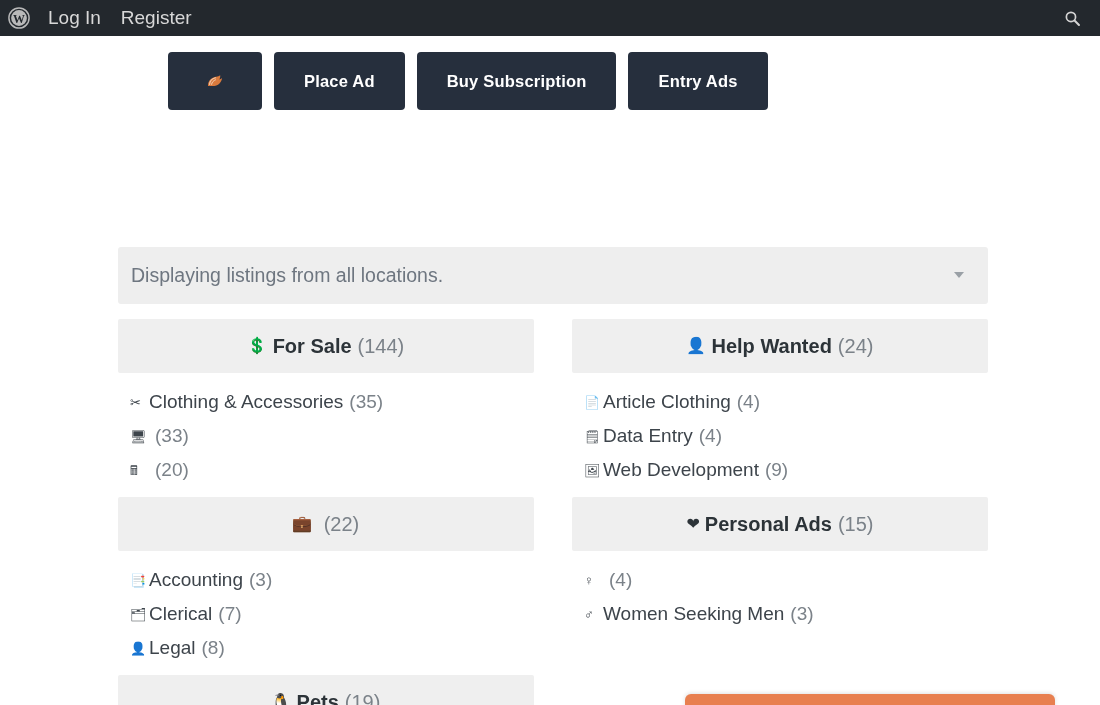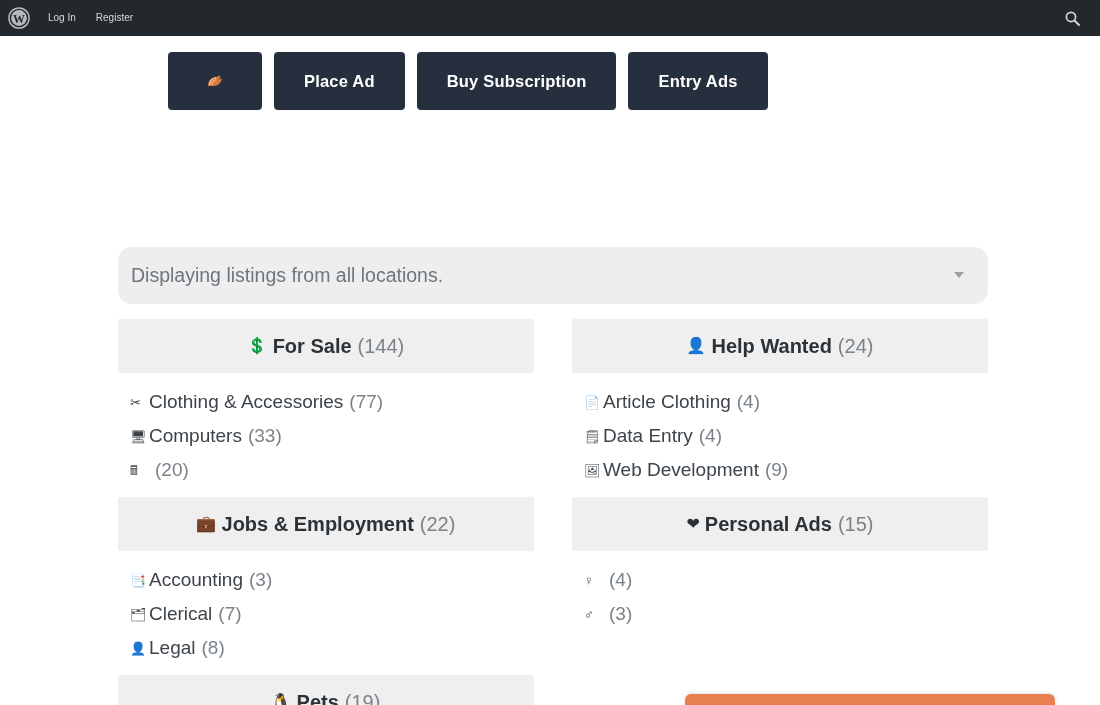--- a/index.html
+++ b/index.html
@@ -24,21 +24,21 @@
   #wp-adminbar .wp-logo {
     width: 38px; height: 36px;
     display: flex; align-items: center; justify-content: center;
   }
   #wp-adminbar .wp-logo svg { display: block; }
   #wp-adminbar .ab-item {
     padding: 0 10px;
     height: 36px;
     line-height: 36px;
     color: #d8d8d8;
-    font-size: 10px;
+    font-size: 19px;
     white-space: nowrap;
     cursor: pointer;
   }
   #wp-adminbar .ab-search {
     position: absolute;
     right: 10px; top: 0;
     width: 36px; height: 36px;
     display: flex; align-items: center; justify-content: center;
     cursor: pointer;
   }
@@ -79,21 +79,21 @@
   }
   .nav-btn.home-btn { width: 94px; padding: 0; }
   .rss-glyph { font-size: 19px; line-height: 1; }
 
   
   #location-bar {
     position: absolute;
     left: 118px; top: 211px;
     width: 870px; height: 57px;
     background: #eeeeee;
-    border-radius: 14px;
+    border-radius: 3px;
     display: flex;
     align-items: center;
     cursor: pointer;
   }
   #location-bar .loc-text {
     padding-left: 13px;
     color: #6e7680;
     font-size: 19.5px;
     font-weight: 300;
   }
@@ -227,25 +227,24 @@
     <div class="cat-block">
       <div class="cat-header">
         <span class="cat-icon">💲</span>
         <span class="cat-name">For Sale</span>
         <span class="cat-count">(144)</span>
       </div>
       <ul class="cat-list">
         <li>
           <span class="sub-icon">✂</span>
           <span class="sub-name">Clothing &amp; Accessories</span>
-          <span class="sub-count">(77)</span>
+          <span class="sub-count">(35)</span>
         </li>
         <li>
           <span class="sub-icon">🖥</span>
-          <span class="sub-name">Computers</span>
           <span class="sub-count">(33)</span>
         </li>
         <li>
           <span class="sub-icon">🖩</span>
           <span class="sub-count">(20)</span>
         </li>
       </ul>
     </div>
 
     <div class="cat-block">
@@ -269,21 +268,20 @@
           <span class="sub-icon">🖼</span>
           <span class="sub-name">Web Development</span>
           <span class="sub-count">(9)</span>
         </li>
       </ul>
     </div>
 
     <div class="cat-block">
       <div class="cat-header">
         <span class="cat-icon">💼</span>
-        <span class="cat-name">Jobs &amp; Employment</span>
         <span class="cat-count">(22)</span>
       </div>
       <ul class="cat-list">
         <li>
           <span class="sub-icon">📑</span>
           <span class="sub-name">Accounting</span>
           <span class="sub-count">(3)</span>
         </li>
         <li>
           <span class="sub-icon">🗂</span>
@@ -304,20 +302,21 @@
         <span class="cat-name">Personal Ads</span>
         <span class="cat-count">(15)</span>
       </div>
       <ul class="cat-list">
         <li>
           <span class="sub-icon">♀</span>
           <span class="sub-count">(4)</span>
         </li>
         <li>
           <span class="sub-icon">♂</span>
+          <span class="sub-name">Women Seeking Men</span>
           <span class="sub-count">(3)</span>
         </li>
       </ul>
     </div>
 
     <div class="cat-block">
       <div class="cat-header">
         <span class="cat-icon">🐧</span>
         <span class="cat-name">Pets</span>
         <span class="cat-count">(19)</span>

